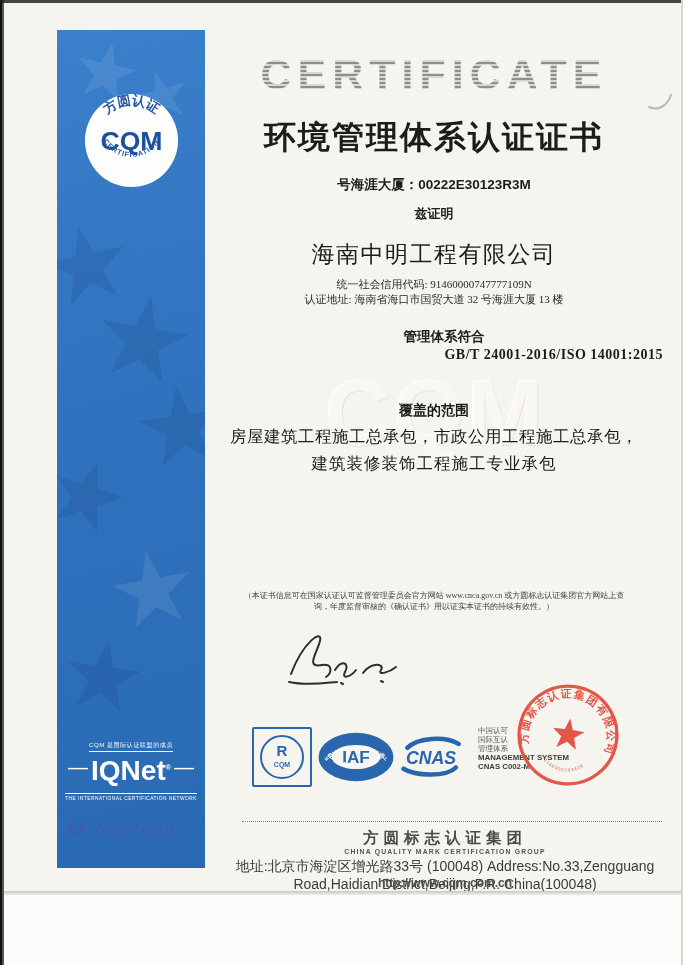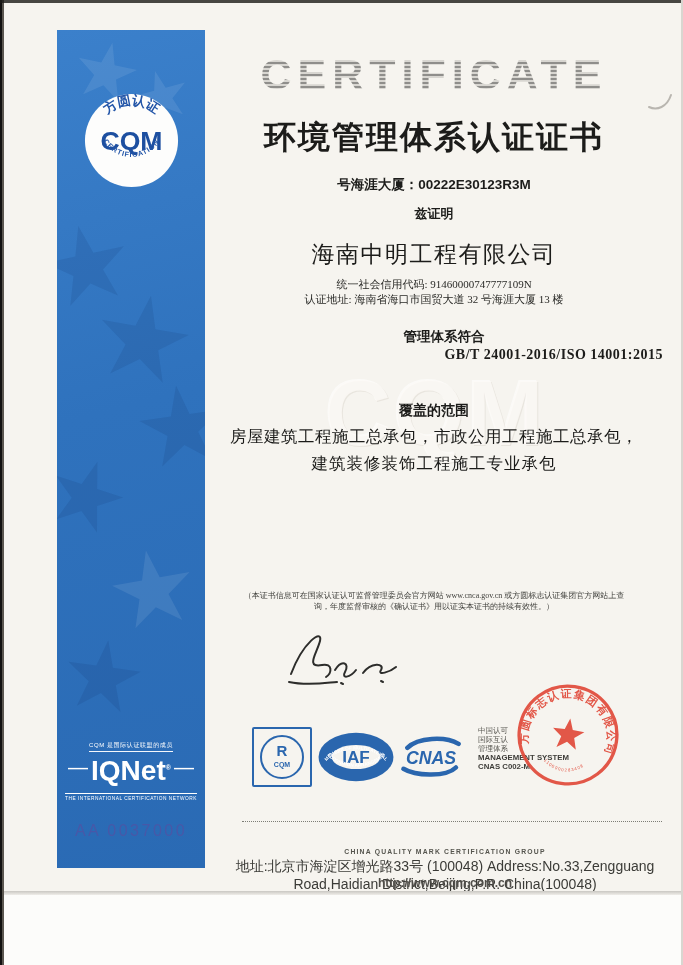--- a/index.html
+++ b/index.html
@@ -20,21 +20,21 @@
   .star.light{background:rgba(255,255,255,.09);}
   .star.dark{background:rgba(10,30,80,.10);}
 
   .cqm-badge{position:absolute;left:27px;top:63px;width:95px;height:95px;}
   .iqnet{position:absolute;left:3px;top:703px;width:142px;text-align:center;color:#fff;}
   .iqnet-top{font-size:6px;letter-spacing:.6px;display:inline-block;border-bottom:1px solid rgba(255,255,255,.95);padding-bottom:1px;}
   .iqnet-main{font-size:28px;font-weight:700;line-height:30px;letter-spacing:0;}
   .iqnet-main .dash{font-weight:400;font-size:20px;vertical-align:6px;padding:0 3px;}
   .iqnet-main sup{font-size:7px;}
   .iqnet-bottom{font-size:4.8px;letter-spacing:.5px;border-top:1px solid #fff;display:inline-block;padding-top:2px;margin-top:1px;}
-  .serial{position:absolute;left:16px;top:792px;width:116px;text-align:center;font-size:16px;
+  .serial{position:absolute;left:5px;top:792px;width:116px;text-align:center;font-size:16px;
           letter-spacing:2.5px;color:#4d55a6;opacity:.85;}
 
   
   .main{position:absolute;left:205px;top:0;width:458px;text-align:center;color:#1c1c1a;}
   .abs{position:absolute;left:0;width:100%;}
   .cert-word{top:50px;font-size:43px;font-weight:700;letter-spacing:6px;color:#a8a6a2;}
   @supports ((-webkit-background-clip:text) or (background-clip:text)){
     .cert-word{color:transparent;
       background:repeating-linear-gradient(180deg,#8f8e8b 0 2px,#d8d6d1 2px 4px);
       -webkit-background-clip:text;background-clip:text;}
@@ -194,20 +194,21 @@
     <polygon points="50,34 53.9,44.7 65.2,45.1 56.3,52 59.4,62.9 50,56.6 40.6,62.9 43.7,52 34.8,45.1 46.1,44.7" fill="#e14a3a"></polygon>
     <text font-size="10.5" font-weight="700" fill="#e14a3a" letter-spacing="1.5" font-family="Liberation Serif, serif">
       <textPath href="#stampRing" startOffset="50%" text-anchor="middle">方圆标志认证集团有限公司</textPath>
     </text>
     <text font-size="4.2" fill="#e14a3a" letter-spacing="1" font-family="Liberation Sans, sans-serif">
       <textPath href="#stampDigits" startOffset="50%" text-anchor="middle">1100000283408</textPath>
     </text>
   </svg>
 
   <div class="dotline"></div>
+  <div class="footer abs grp-cn">方圆标志认证集团</div>
   <div class="footer abs grp-en">CHINA QUALITY MARK CERTIFICATION GROUP</div>
   <div class="footer abs f-addr">地址:北京市海淀区增光路33号 (100048)  Address:No.33,Zengguang Road,Haidian District,Beijing,P.R. China(100048)</div>
   <div class="footer abs f-url">http://www.cqm.com.cn</div>
 
   <svg class="curl" width="30" height="30" viewBox="0 0 30 30">
     <path d="M4,22 C12,26 22,22 26,10" fill="none" stroke="#b9b6b0" stroke-width="2" stroke-linecap="round"></path>
   </svg>
   <div class="page-bottom-shadow"></div>
   <div class="scanner-bed"></div>
   <div class="edge-left"></div>

